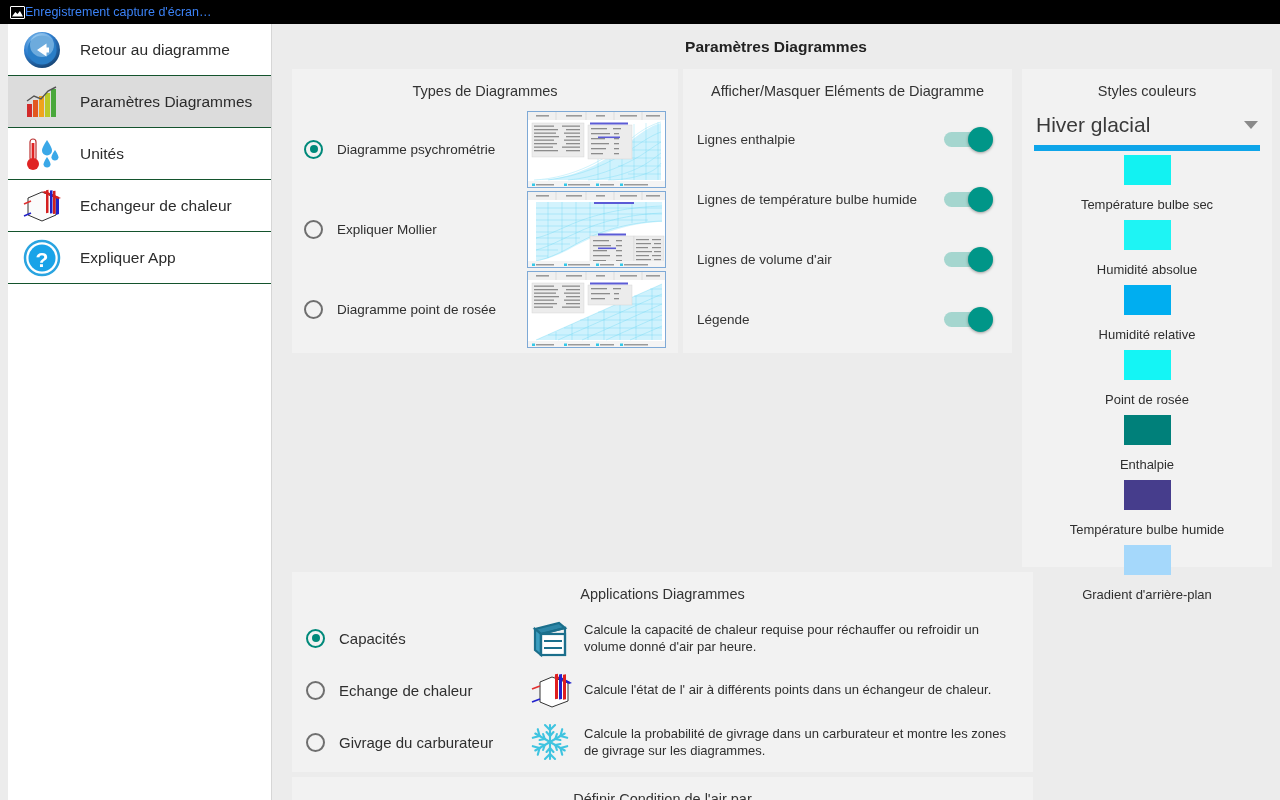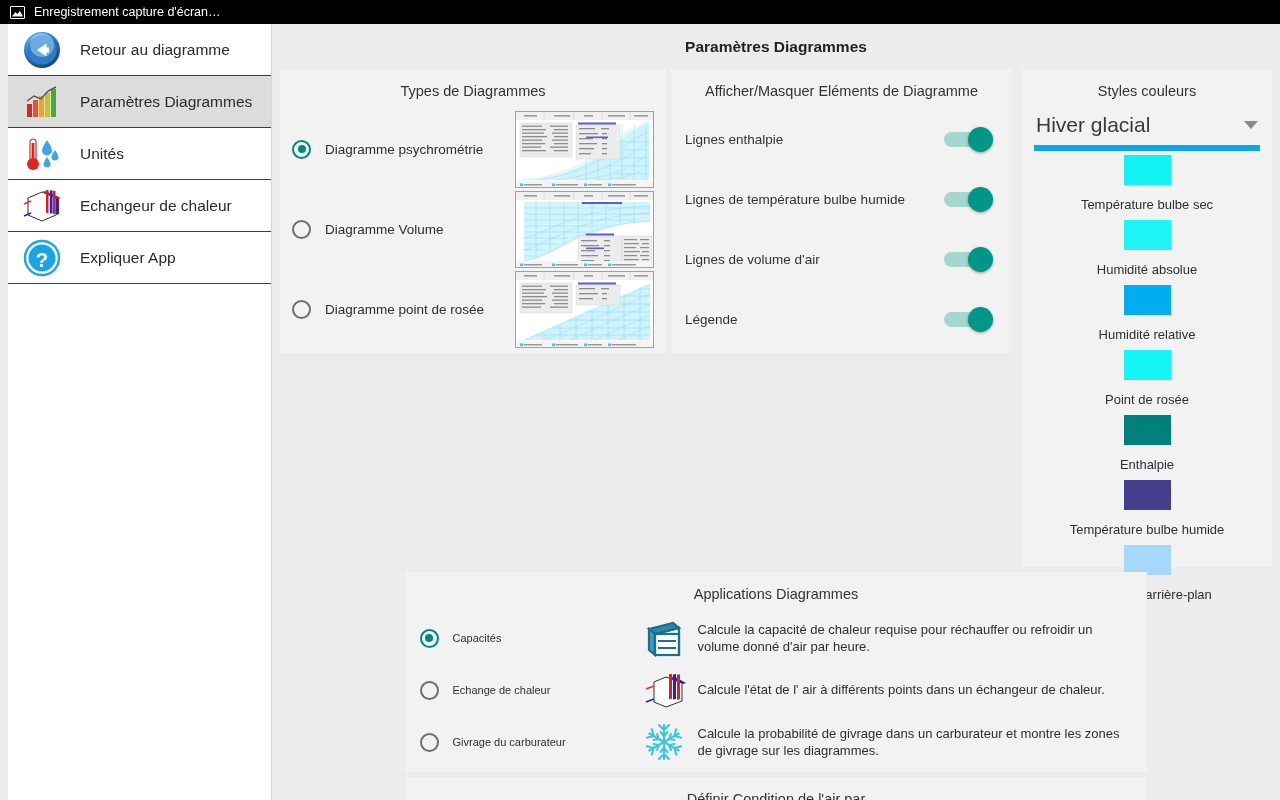--- a/index.html
+++ b/index.html
@@ -5,22 +5,22 @@
   * { box-sizing: border-box; margin: 0; padding: 0; }
   html, body {
     width: 1280px; height: 800px;
     font-family: "Liberation Sans", sans-serif;
     background: #ececec;
     overflow: hidden;
   }
 
   
   #statusbar {
-    height: 24px; background: #000; color: #ffffff;
-    display: flex; align-items: center; gap: 9px;
+    height: 24px; background: #000; color: #3b82f6;
+    display: flex; align-items: center; 
     padding: 0 10px; font-size: 12.5px;
   }
   #statusbar .sb-icon {
     width: 15px; height: 13px; border: 1.6px solid #fff;
     position: relative; flex: none; border-radius: 1px;
   }
   #statusbar .sb-icon::before {
     content: ""; position: absolute; left: 1px; right: 1px; bottom: 1px;
     height: 6px; background: #fff;
     clip-path: polygon(0 100%, 30% 25%, 50% 60%, 72% 10%, 100% 100%);
@@ -45,21 +45,21 @@
   .side-item .label { font-size: 15.5px; color: #2b2b2b; }
   .side-ico { width: 40px; height: 40px; flex: none; }
 
   
   #content { flex: 1; position: relative; padding: 0; }
   #page-title {
     height: 45px; background: #ececec; display: flex;
     align-items: center; justify-content: center;
     font-size: 15.5px; font-weight: bold; color: #222;
   }
-  .grid-row { display: flex; gap: 5px; padding: 0 8px 5px 8px; justify-content: center; }
+  .grid-row { display: flex; gap: 5px; padding: 0 8px 5px 20px; }
   .panel { background: #f2f2f2; }
   .panel-title {
     text-align: center; font-size: 14.5px; color: #333;
     padding: 14px 6px 10px 6px;
   }
 
   
   #panel-types { width: 386px; flex: none; height: 284px; }
   .type-row { display: flex; align-items: center; gap: 14px; padding: 0 12px; height: 80px; }
   .type-label { font-size: 13.5px; color: #2f2f2f; flex: 1; }
@@ -97,21 +97,21 @@
   .caret { width: 0; height: 0; border-left: 7px solid transparent;
            border-right: 7px solid transparent; border-top: 8px solid #8a8a8a; }
   .color-row { display: flex; align-items: center; gap: 12px; padding: 4px 12px; flex-direction: column; }
   .swatch { width: 47px; height: 30px; flex: none; }
   .color-label { font-size: 13px; color: #2f2f2f; }
 
   
   #panel-apps { height: 200px; }
   .app-row { display: flex; align-items: center; height: 52px; padding: 0 14px; }
   .app-left { width: 222px; display: flex; align-items: center; gap: 14px; flex: none; }
-  .app-name { font-size: 11px; color: #2f2f2f; }
+  .app-name { font-size: 15px; color: #2f2f2f; }
   .app-ico { width: 44px; height: 42px; flex: none; margin-right: 12px; }
   .app-desc { font-size: 13px; color: #2f2f2f; line-height: 1.32; }
 
   
   #panel-cond { height: 128px; }
 
   .col-main { width: 741px; flex: none; }
 </style>
 </head>
 <body>
@@ -299,21 +299,21 @@
                   <rect x="36" y="71.5" width="3" height="2.5"></rect>
                 <rect x="68" y="71.5" width="3" height="2.5"></rect>
                   <rect x="92" y="71.5" width="3" height="2.5"></rect>
               </g>
             </svg>
           </span>
         </div>
 
         <div class="type-row">
           <span class="radio"></span>
-          <span class="type-label">Diagramme Volume</span>
+          <span class="type-label">Expliquer Mollier</span>
           <span class="thumb">
             <svg viewBox="0 0 139 77" width="139" height="77" preserveAspectRatio="none">
               <rect width="139" height="77" fill="#fff"></rect>
               <rect x="0" y="0" width="139" height="8" fill="#f0f0f0"></rect>
               <g stroke="#c9c9c9" stroke-width=".5">
                 <line x1="28" y1="0" x2="28" y2="8"></line>
                   <line x1="58" y1="0" x2="58" y2="8"></line>
                 <line x1="86" y1="0" x2="86" y2="8"></line>
                   <line x1="114" y1="0" x2="114" y2="8"></line>
               </g>

